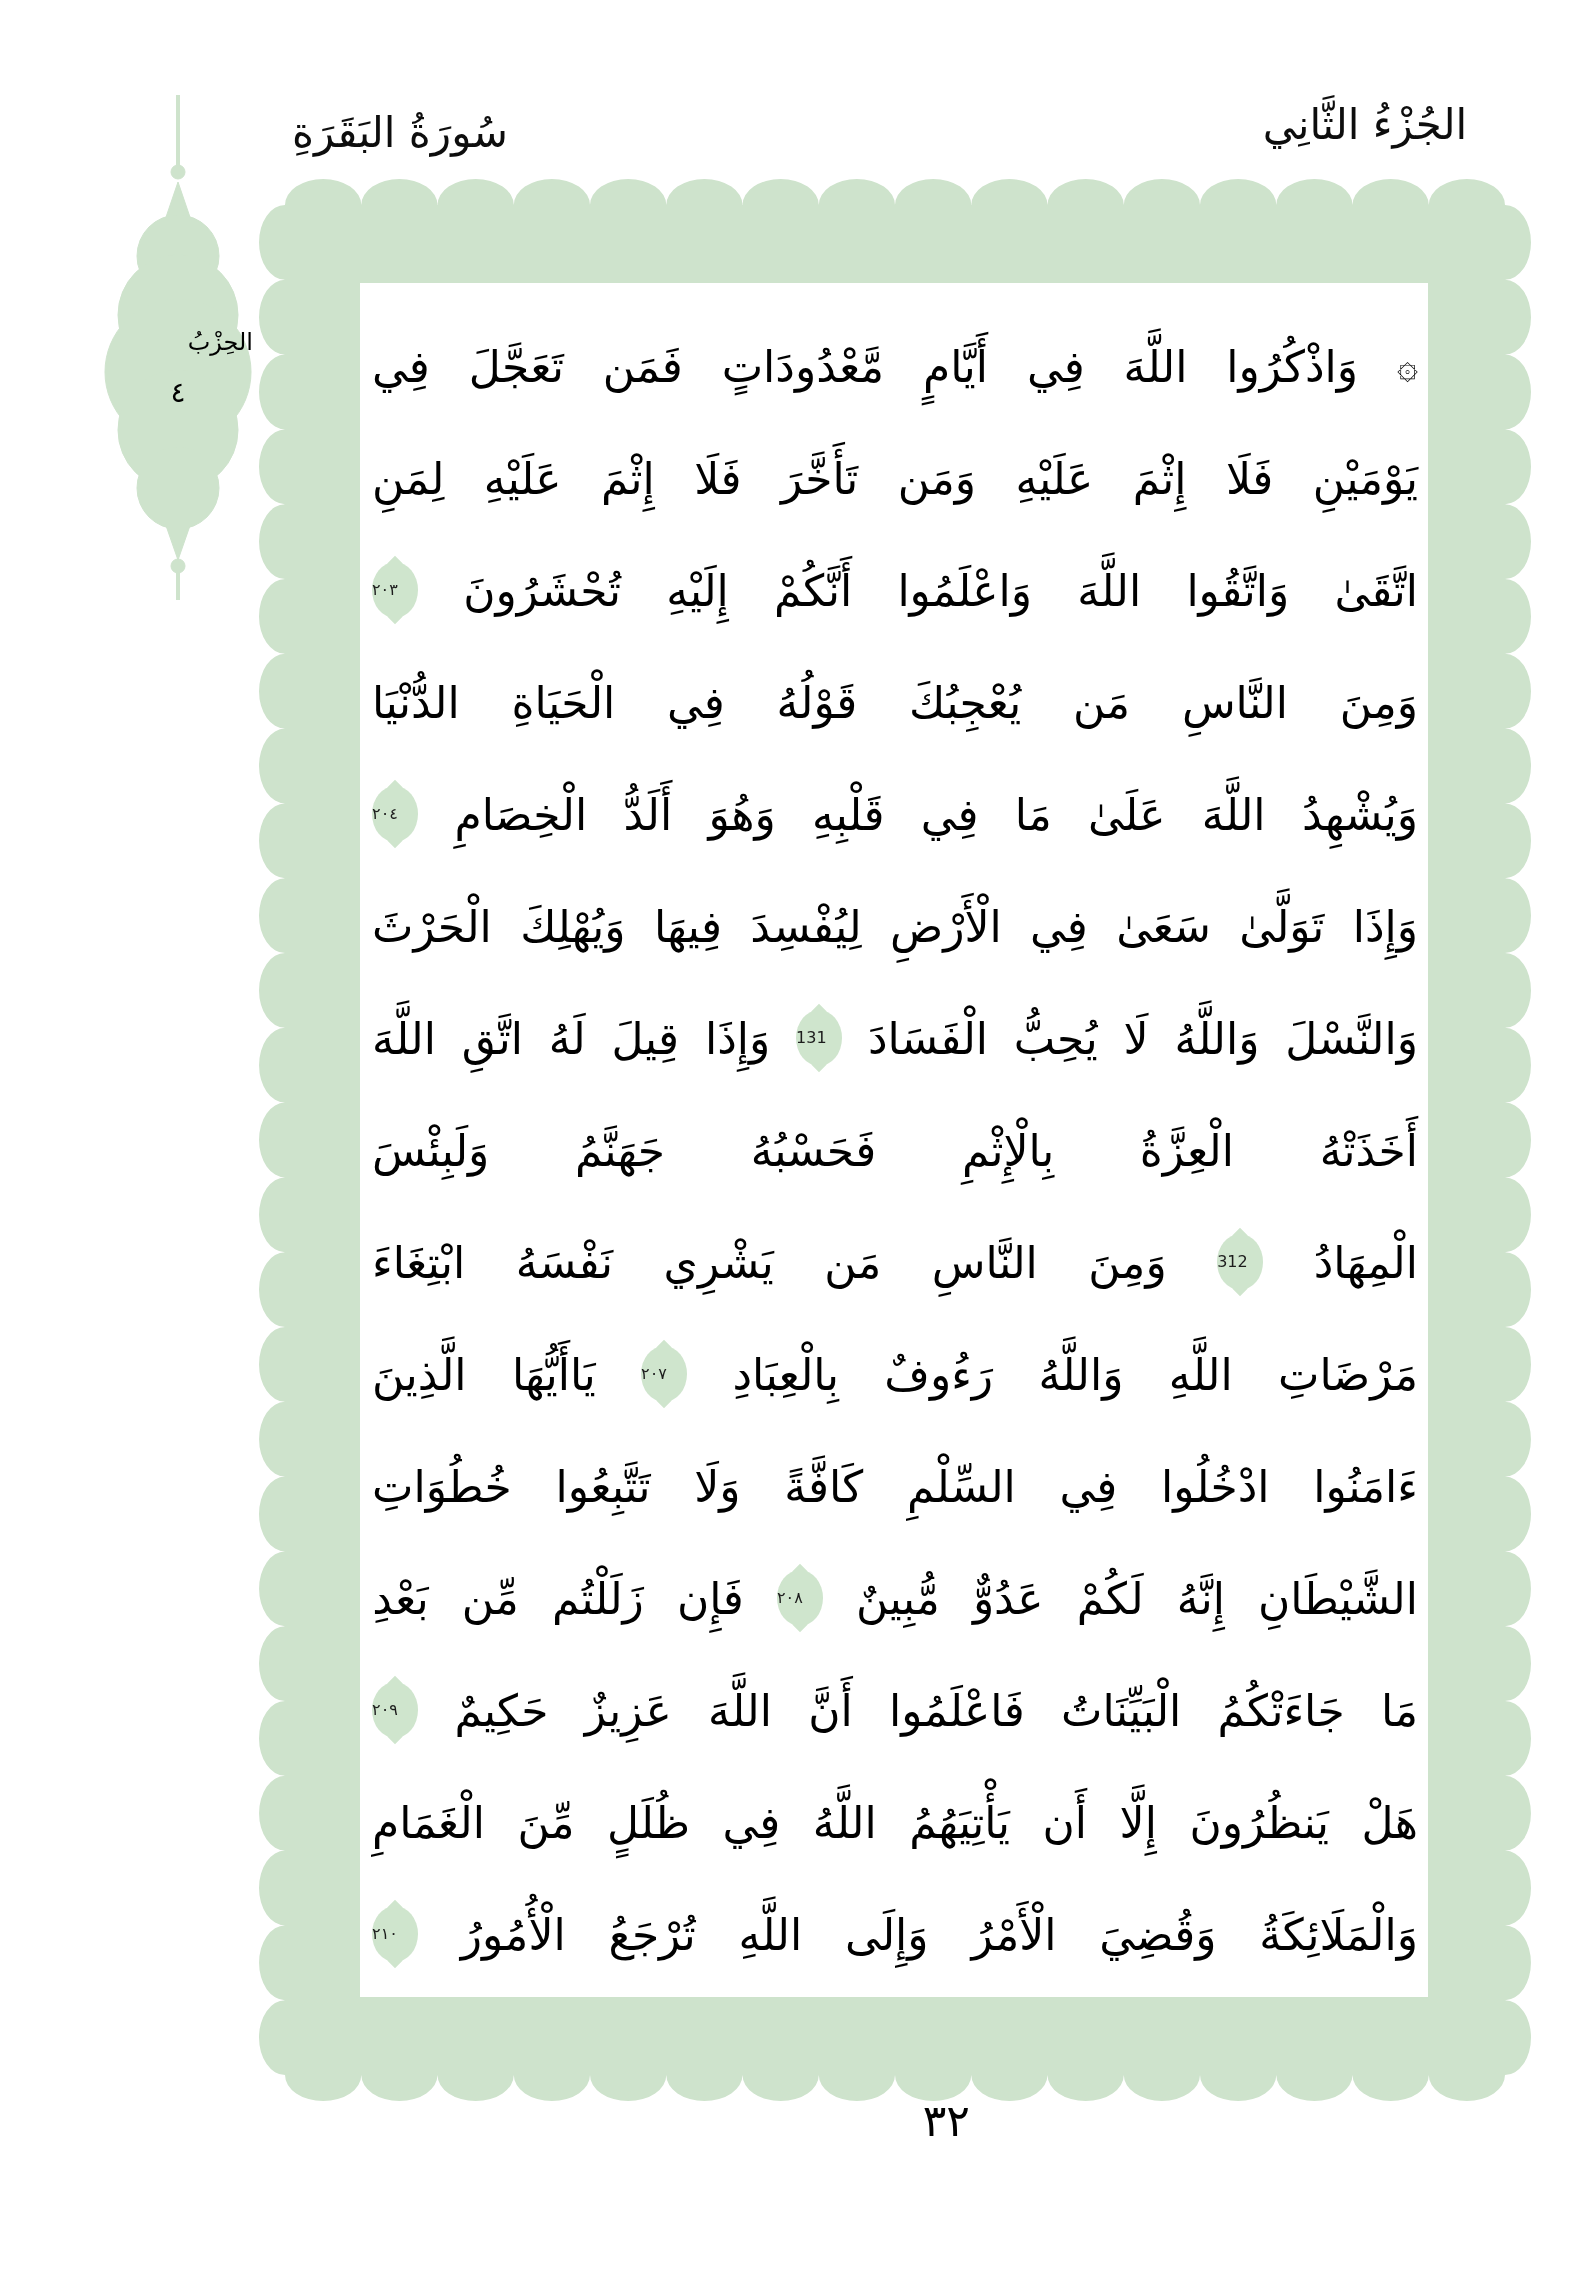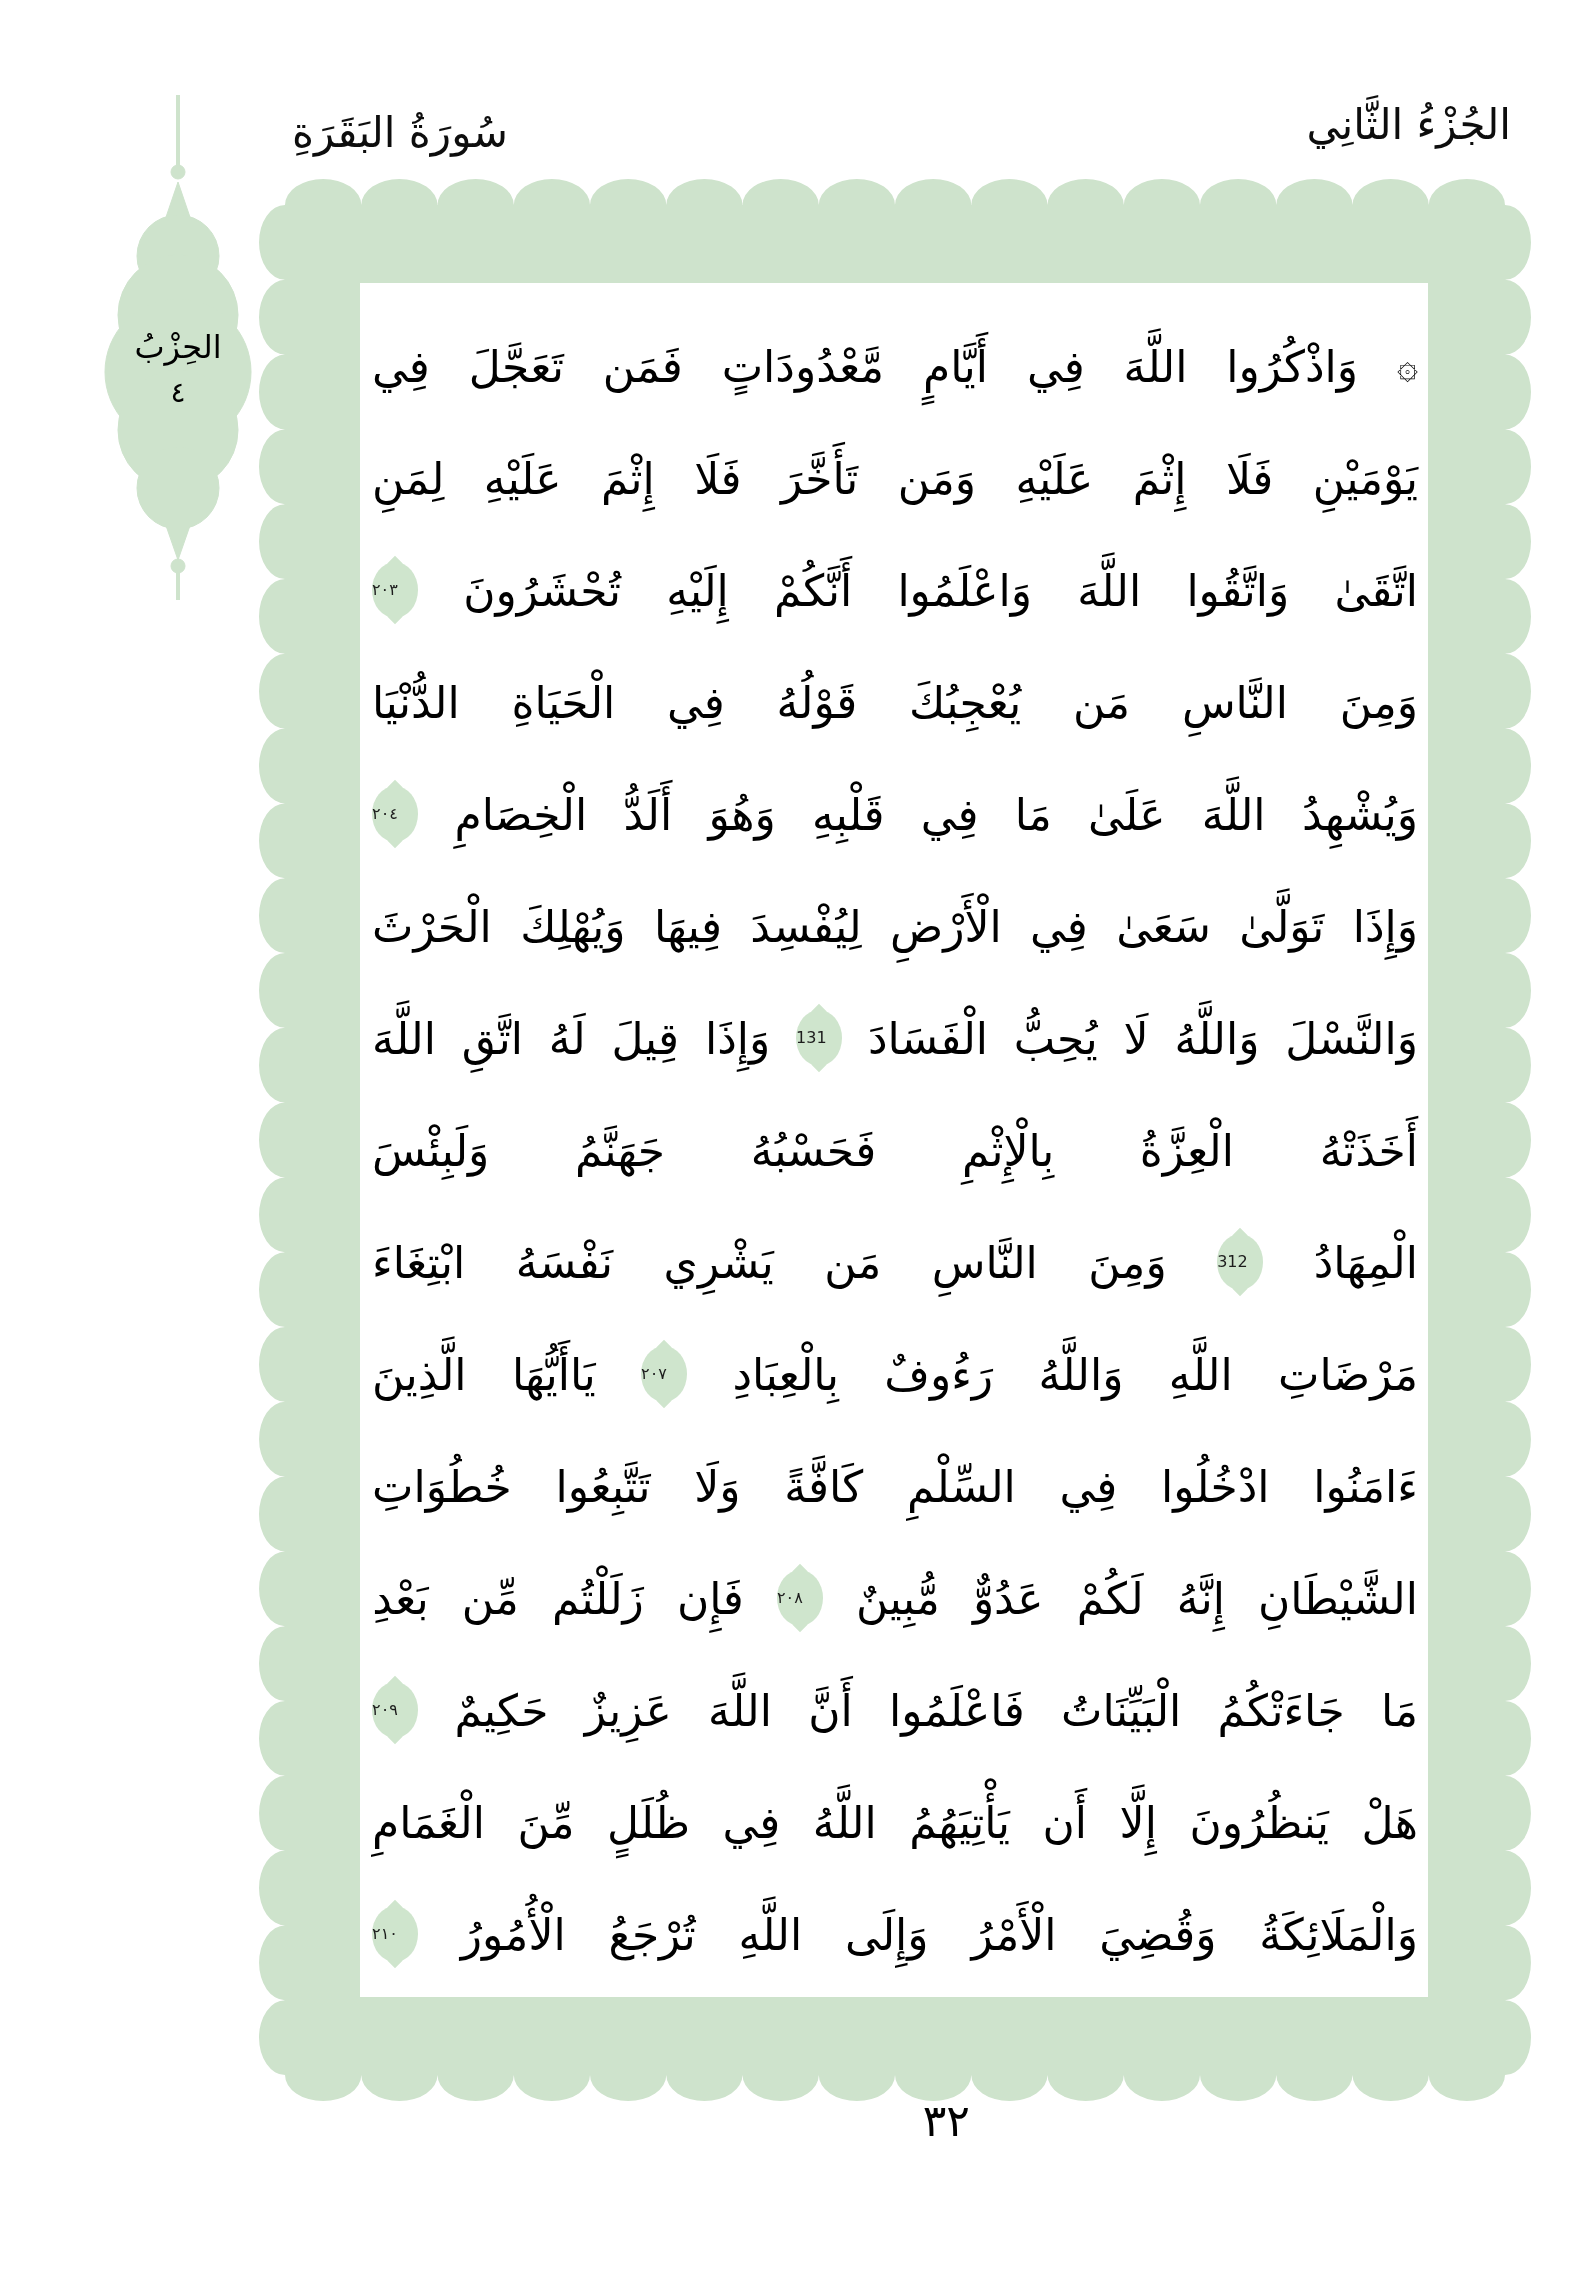--- a/index.html
+++ b/index.html
@@ -13,24 +13,24 @@
   }
   .abs{position:absolute;}
   
   #frame-svg{left:0;top:0;width:1595px;height:2280px;pointer-events:none;}
   
   .header{
     font-size:42px;
     color:#0d0d0d;
     white-space:nowrap;
   }
-  #header-right{left:1235px;top:100px;width:260px;text-align:right;margin-left:16px;}
+  #header-right{left:1235px;top:100px;width:260px;text-align:center;}
   #header-left{left:285px;top:108px;width:230px;text-align:center;}
   
-  #hizb-label{left:103px;top:328px;width:150px;text-align:center;font-size:32px;}
+  #hizb-label{left:103px;top:328px;width:150px;text-align:right;font-size:24px;}
   #hizb-num{left:103px;top:376px;width:150px;text-align:center;font-size:28px;}
   
   #text-area{
     left:372px;top:310px;width:1046px;height:1690px;
     direction:rtl;
   }
   .line{
     display:flex;
     flex-direction:row;
     justify-content:space-between;

